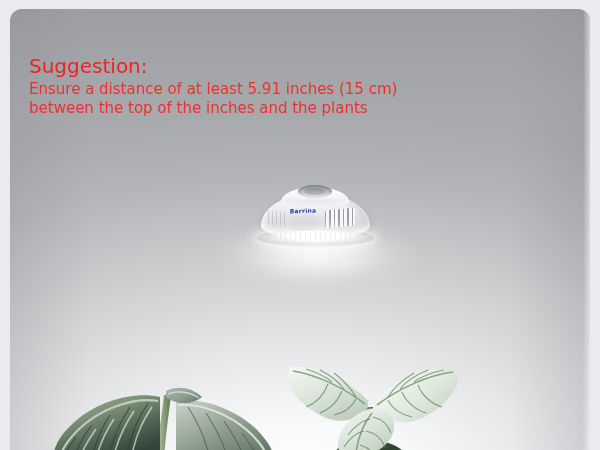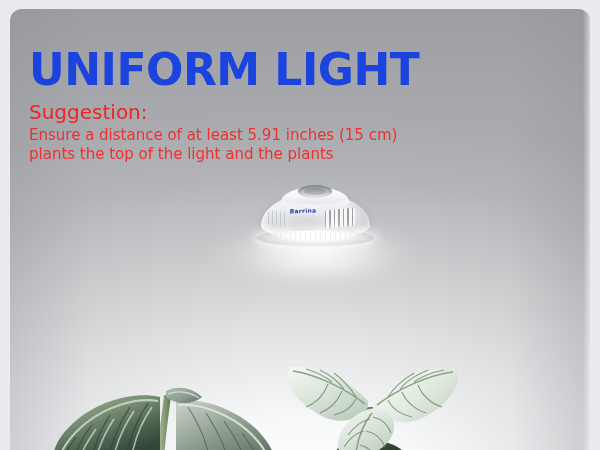--- a/index.html
+++ b/index.html
@@ -257,27 +257,26 @@
 <body>
 
 <div id="poster">
 
   <div id="scene">
 
     <div id="scene-vignette"></div>
     <div id="right-glint"></div>
 
     <div id="text-block">
-      <h1 id="headline">UNIFORM LIGHT</h1>
 
       <p id="sub-label">Suggestion:</p>
 
       <p id="body-lines">
         <span class="ln">Ensure a distance of at least 5.91 inches (15 cm)</span>
-        <span class="ln">plants the top of the light and the plants</span>
+        <span class="ln">between the top of the inches and the plants</span>
       </p>
     </div>
 
     <div id="lamp">
       <div id="lamp-spill"></div>
       <div id="lamp-dome"></div>
       <div id="lamp-tier"></div>
       <div id="lamp-socket"></div>
       <div id="lamp-socket-inner"></div>
       <div id="lamp-ribs-left"></div>

